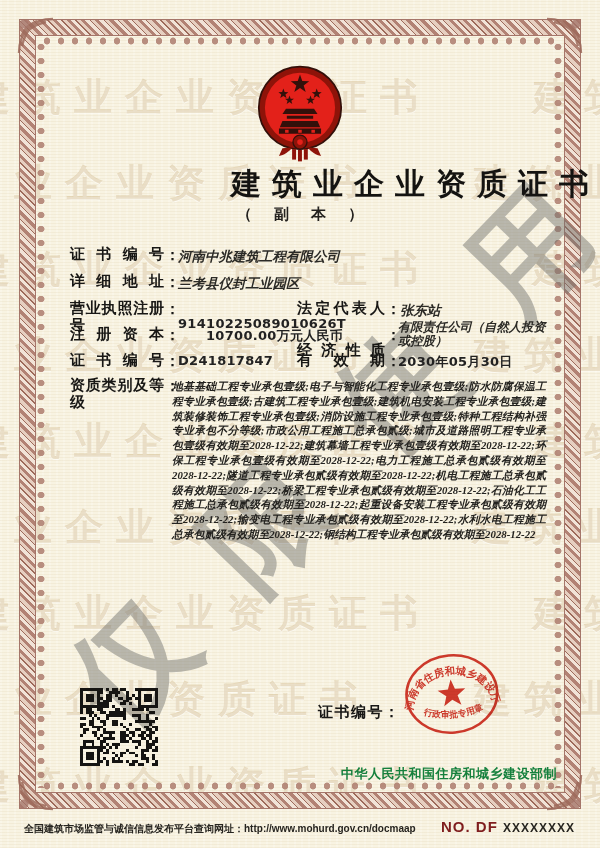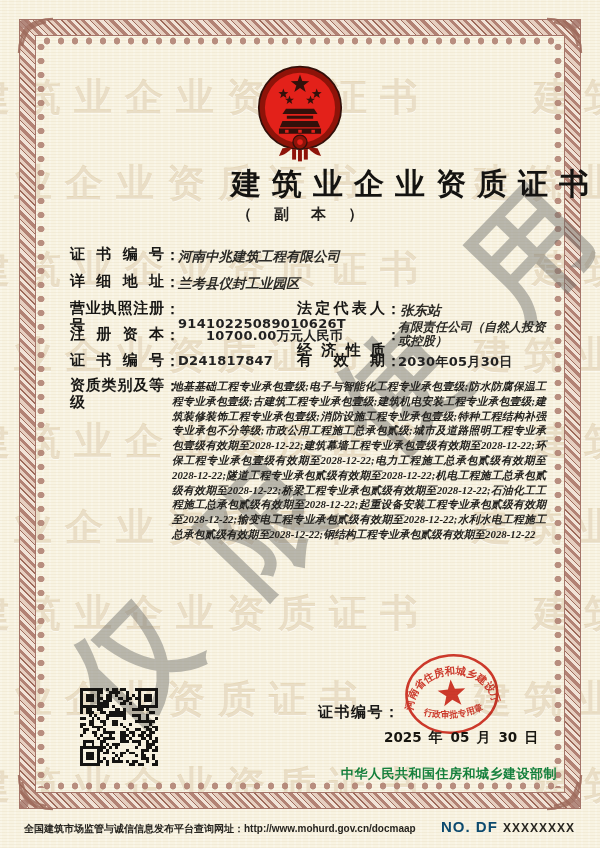--- a/index.html
+++ b/index.html
@@ -55,21 +55,21 @@
   .issuer{position:absolute;left:318px;top:703px;z-index:3;font-size:15px;font-weight:800;letter-spacing:1.5px;color:#181715;}
   .seal{position:absolute;left:403px;top:652px;z-index:4;transform:rotate(-5deg);opacity:.92;mix-blend-mode:multiply;}
   .date-line{position:absolute;left:384px;top:729px;z-index:5;display:flex;align-items:baseline;gap:7px;
        font-size:13.5px;font-weight:700;color:#17150f;}
   .date-line .num{font-family:"DejaVu Sans",sans-serif;font-weight:700;}
   .date-line .unit{font-size:14px;letter-spacing:1px;}
   .made-by{position:absolute;left:341px;top:765px;z-index:3;font-size:13px;font-weight:700;
        letter-spacing:.5px;color:#15803d;font-family:"Liberation Serif",serif;}
   
   .footer-url{position:absolute;left:24px;top:822px;z-index:3;font-size:10px;font-weight:700;color:#26241f;}
-  .footer-no{position:absolute;left:441px;top:818px;z-index:3;font-size:15px;font-weight:600;letter-spacing:1px;color:#0c4a6e;}
+  .footer-no{position:absolute;left:441px;top:818px;z-index:3;font-size:15px;font-weight:600;letter-spacing:1px;color:#7f1d1d;}
   .footer-serial{position:absolute;left:503px;top:821px;z-index:3;font-size:12px;font-weight:700;letter-spacing:1px;color:#26241f;}
 </style>
 </head>
 <body>
 
 <div class="page">
 
   <div class="frame"></div>
   <div class="beads h t"></div>
   <div class="beads h b"></div>
@@ -548,28 +548,20 @@
         <textPath href="#sealArcTop" startOffset="50%" text-anchor="middle">河南省住房和城乡建设厅</textPath>
       </text>
       <path d="M50,28 l3.6,10 10.6,.3 -8.4,6.4 3,10.2 -8.8,-6 -8.8,6 3,-10.2 -8.4,-6.4 10.6,-.3 Z" fill="#cf2b1e"></path>
       <path id="sealArcBottom" d="M 15,60 Q 50,74 85,60" fill="none"></path>
       <text font-size="9" font-weight="bold" fill="#cf2b1e" font-family="Liberation Serif,serif">
         <textPath href="#sealArcBottom" startOffset="50%" text-anchor="middle">行政审批专用章</textPath>
       </text>
     </svg>
   </div>
 
-  <div class="date-line">
-    <span class="num">2025</span>
-    <span class="unit">年</span>
-    <span class="num">05</span>
-    <span class="unit">月</span>
-    <span class="num">30</span>
-    <span class="unit">日</span>
-  </div>
 
   <div class="made-by">中华人民共和国住房和城乡建设部制</div>
 
   <div class="footer-url">全国建筑市场监管与诚信信息发布平台查询网址：http://www.mohurd.gov.cn/docmaap</div>
   <div class="footer-no">NO. DF</div>
   <div class="footer-serial">XXXXXXXX</div>
 
 </div>
 
 </body></html>

